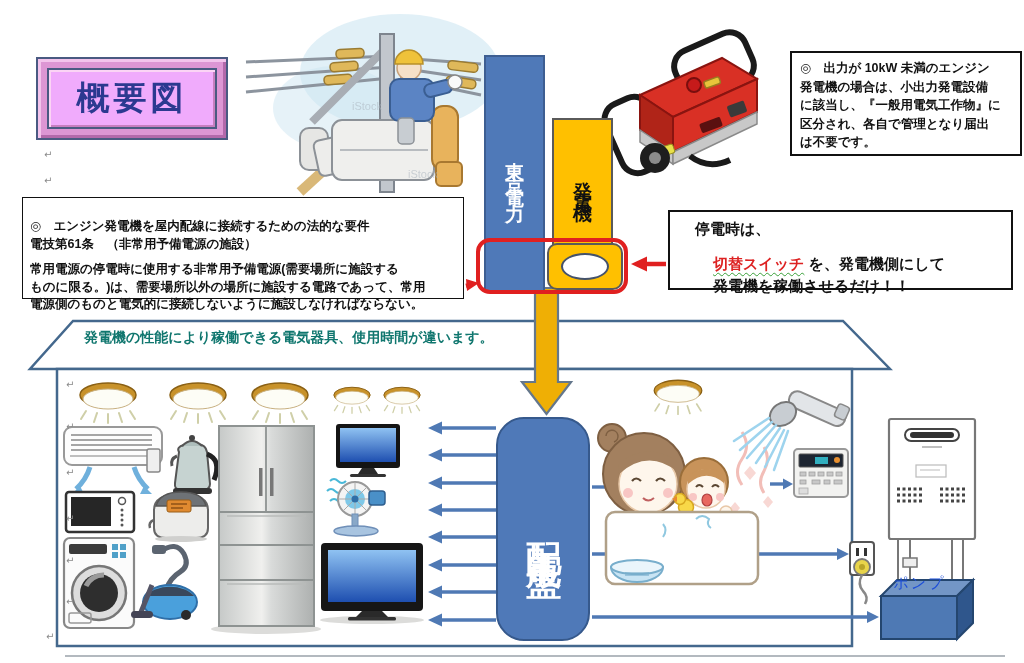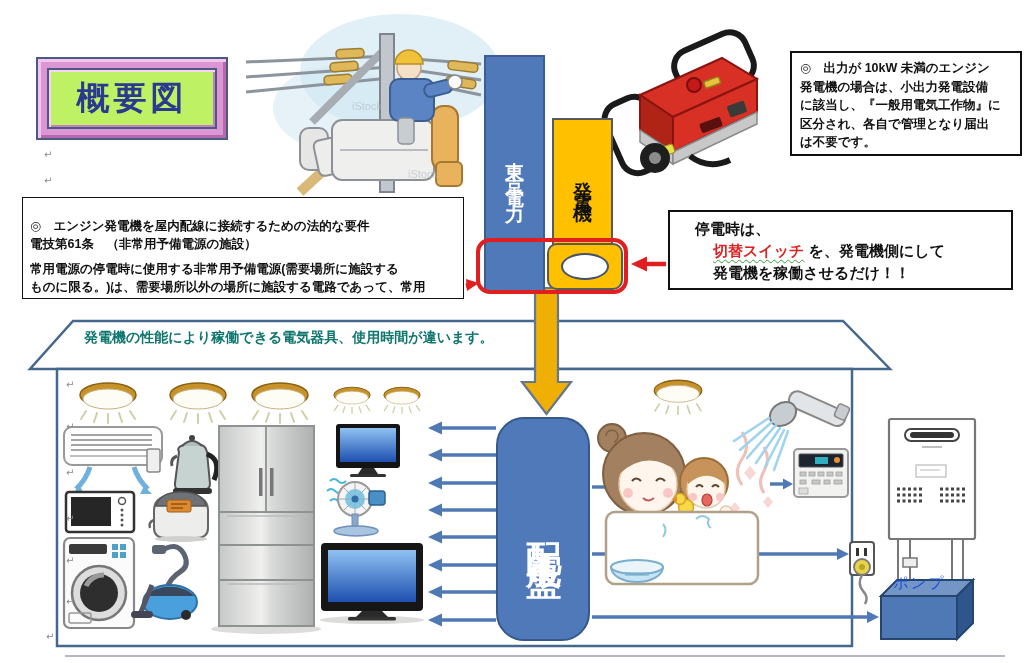--- a/index.html
+++ b/index.html
@@ -7,21 +7,21 @@
           font-family:"Liberation Sans","DejaVu Sans",sans-serif;}
   .abs{position:absolute;}
   svg{display:block;}
   .note{background:#fff;border:2px solid #111;box-sizing:border-box;font-weight:bold;color:#111;}
   .note .ln{white-space:nowrap;}
   .vbar{box-sizing:border-box;display:flex;align-items:center;justify-content:center;}
   .vtxt{writing-mode:vertical-rl;text-orientation:upright;font-weight:bold;white-space:nowrap;}
   .pilcrow{color:#8a8a8a;font-size:10px;line-height:10px;}
   .title-outer{background:#DD96D4;border:2px solid #4A5A82;padding:9px;box-sizing:border-box;
                box-shadow:inset 3px 3px 0 #F3C4EC, inset -3px -3px 0 #B369AB;}
-  .title-inner{width:100%;height:100%;background:#bef264;border:2px solid #4A5A82;box-sizing:border-box;
+  .title-inner{width:100%;height:100%;background:#f0abfc;border:2px solid #4A5A82;box-sizing:border-box;
                display:flex;align-items:center;justify-content:center;
                box-shadow:inset 2px 2px 0 #FBD4F5, inset -2px -2px 0 #C77FC0;}
   .title-text{font-size:33px;font-weight:bold;color:#2B3990;letter-spacing:4px;}
   .sw-red{border:4px solid #E02020;border-radius:14px;background:transparent;box-sizing:border-box;}
   .highlight-red{color:#D22;text-decoration:underline wavy #3AA03A 1px;text-underline-offset:3px;}
 </style>
 </head>
 <body>
 
 <div id="canvas">
@@ -434,25 +434,26 @@
     <div class="ln">区分され、各自で管理となり届出</div>
     <div class="ln">は不要です。</div>
   </div>
 
   <div class="abs note" style="left:22px;top:197px;width:442px;height:102px;padding:20px 7px;font-size:12.5px;line-height:17.5px;border-width:1.5px;">
     <div class="ln">◎　エンジン発電機を屋内配線に接続するための法的な要件</div>
     <div class="ln">電技第61条　（非常用予備電源の施設）</div>
     <div style="height:8px;"></div>
     <div class="ln">常用電源の停電時に使用する非常用予備電源(需要場所に施設する</div>
     <div class="ln">ものに限る。)は、需要場所以外の場所に施設する電路であって、常用</div>
+    <div class="ln">電源側のものと電気的に接続しないように施設しなければならない。</div>
   </div>
 
   <div class="abs note" style="left:668px;top:210px;width:345px;height:80px;padding:6px 25px;font-size:15px;line-height:22px;">
     <div class="ln">停電時は、</div>
-    <div class="ln" style="padding-left:18px;"><span class="highlight-red">切替スイッチ</span><span> を、発電機側にして</span></div>
+    <div class="ln" style="padding-left:18px;margin-top:13px;"><span class="highlight-red">切替スイッチ</span><span> を、発電機側にして</span></div>
     <div class="ln" style="padding-left:18px;">発電機を稼働させるだけ！！</div>
   </div>
 
   <div class="abs" style="left:84px;top:329px;font-size:14px;font-weight:bold;color:#0f766e;white-space:nowrap;">発電機の性能により稼働できる電気器具、使用時間が違います。</div>
 
   <span class="abs pilcrow" style="left:44px;top:150px;">↵</span>
   <span class="abs pilcrow" style="left:44px;top:176px;">↵</span>
   <span class="abs pilcrow" style="left:66px;top:380px;">↵</span>
   <span class="abs pilcrow" style="left:66px;top:422px;">↵</span>
   <span class="abs pilcrow" style="left:66px;top:468px;">↵</span>

